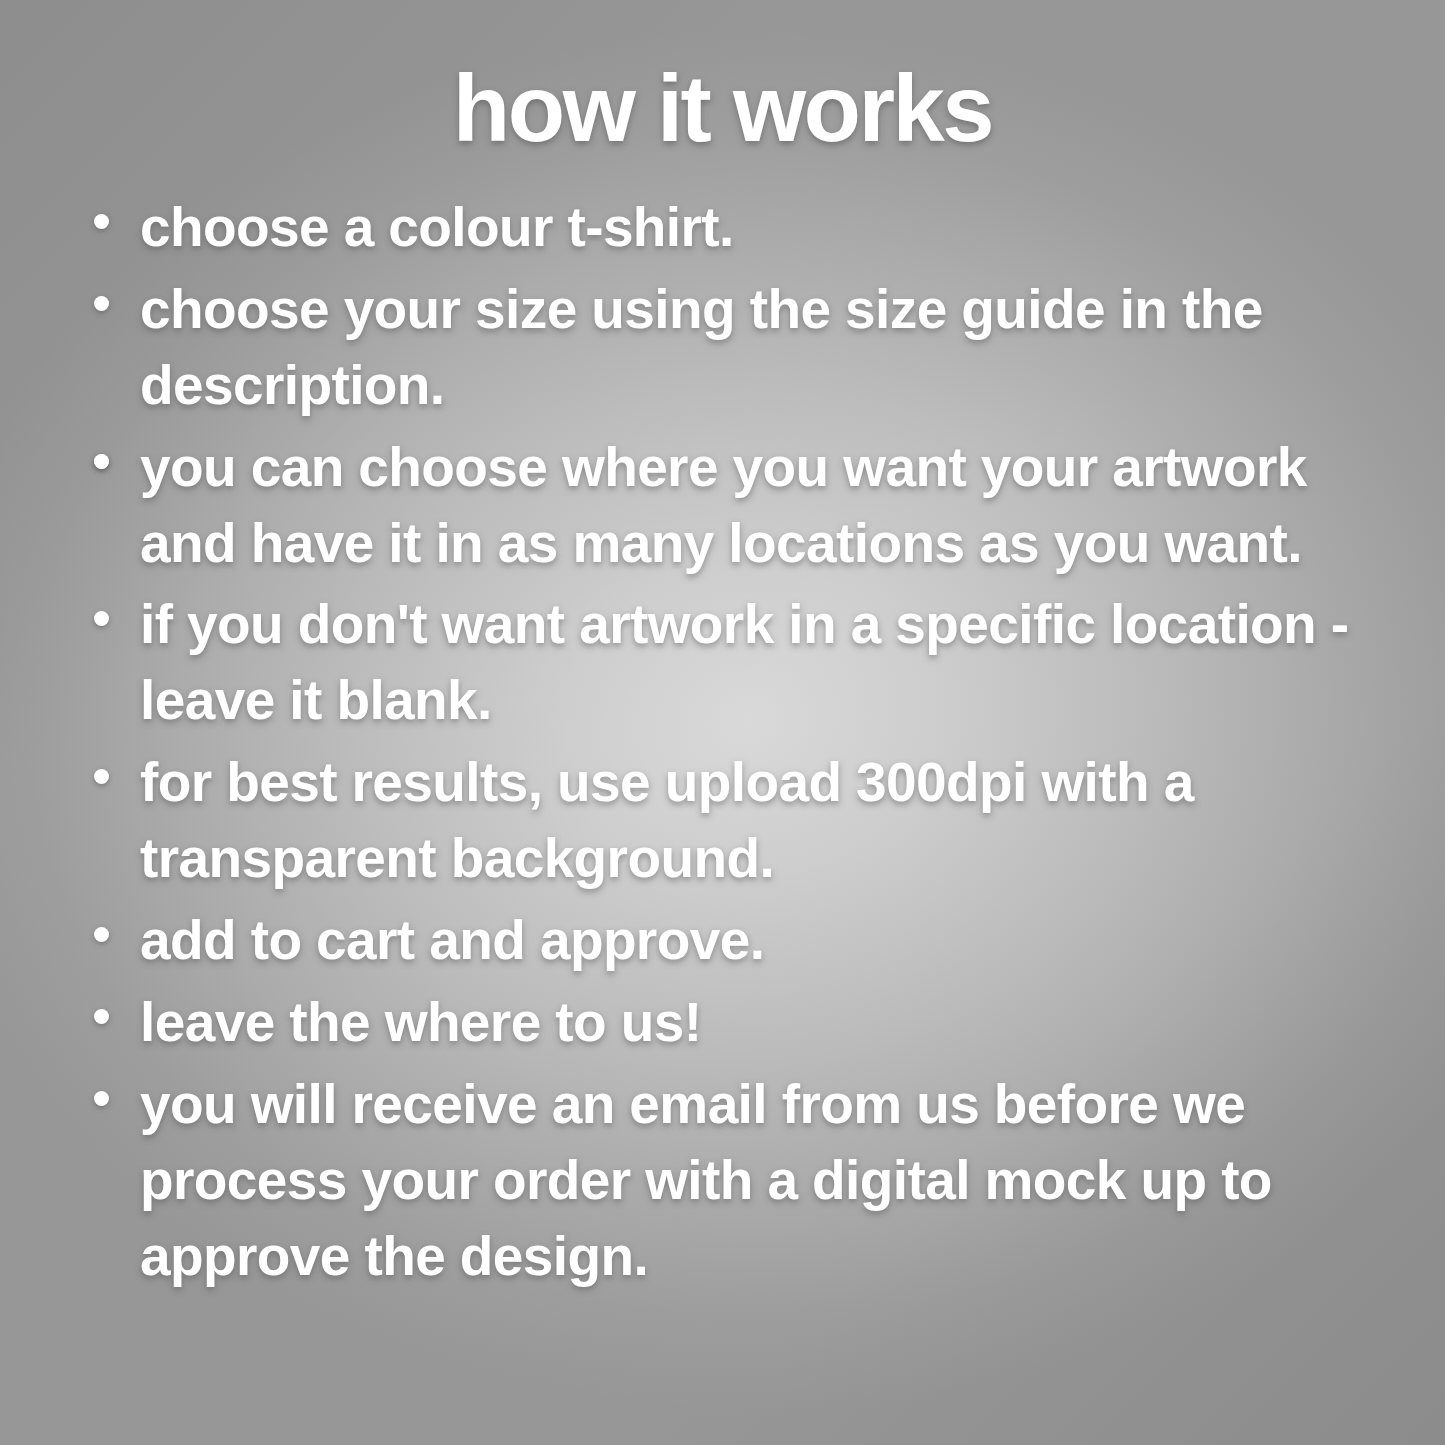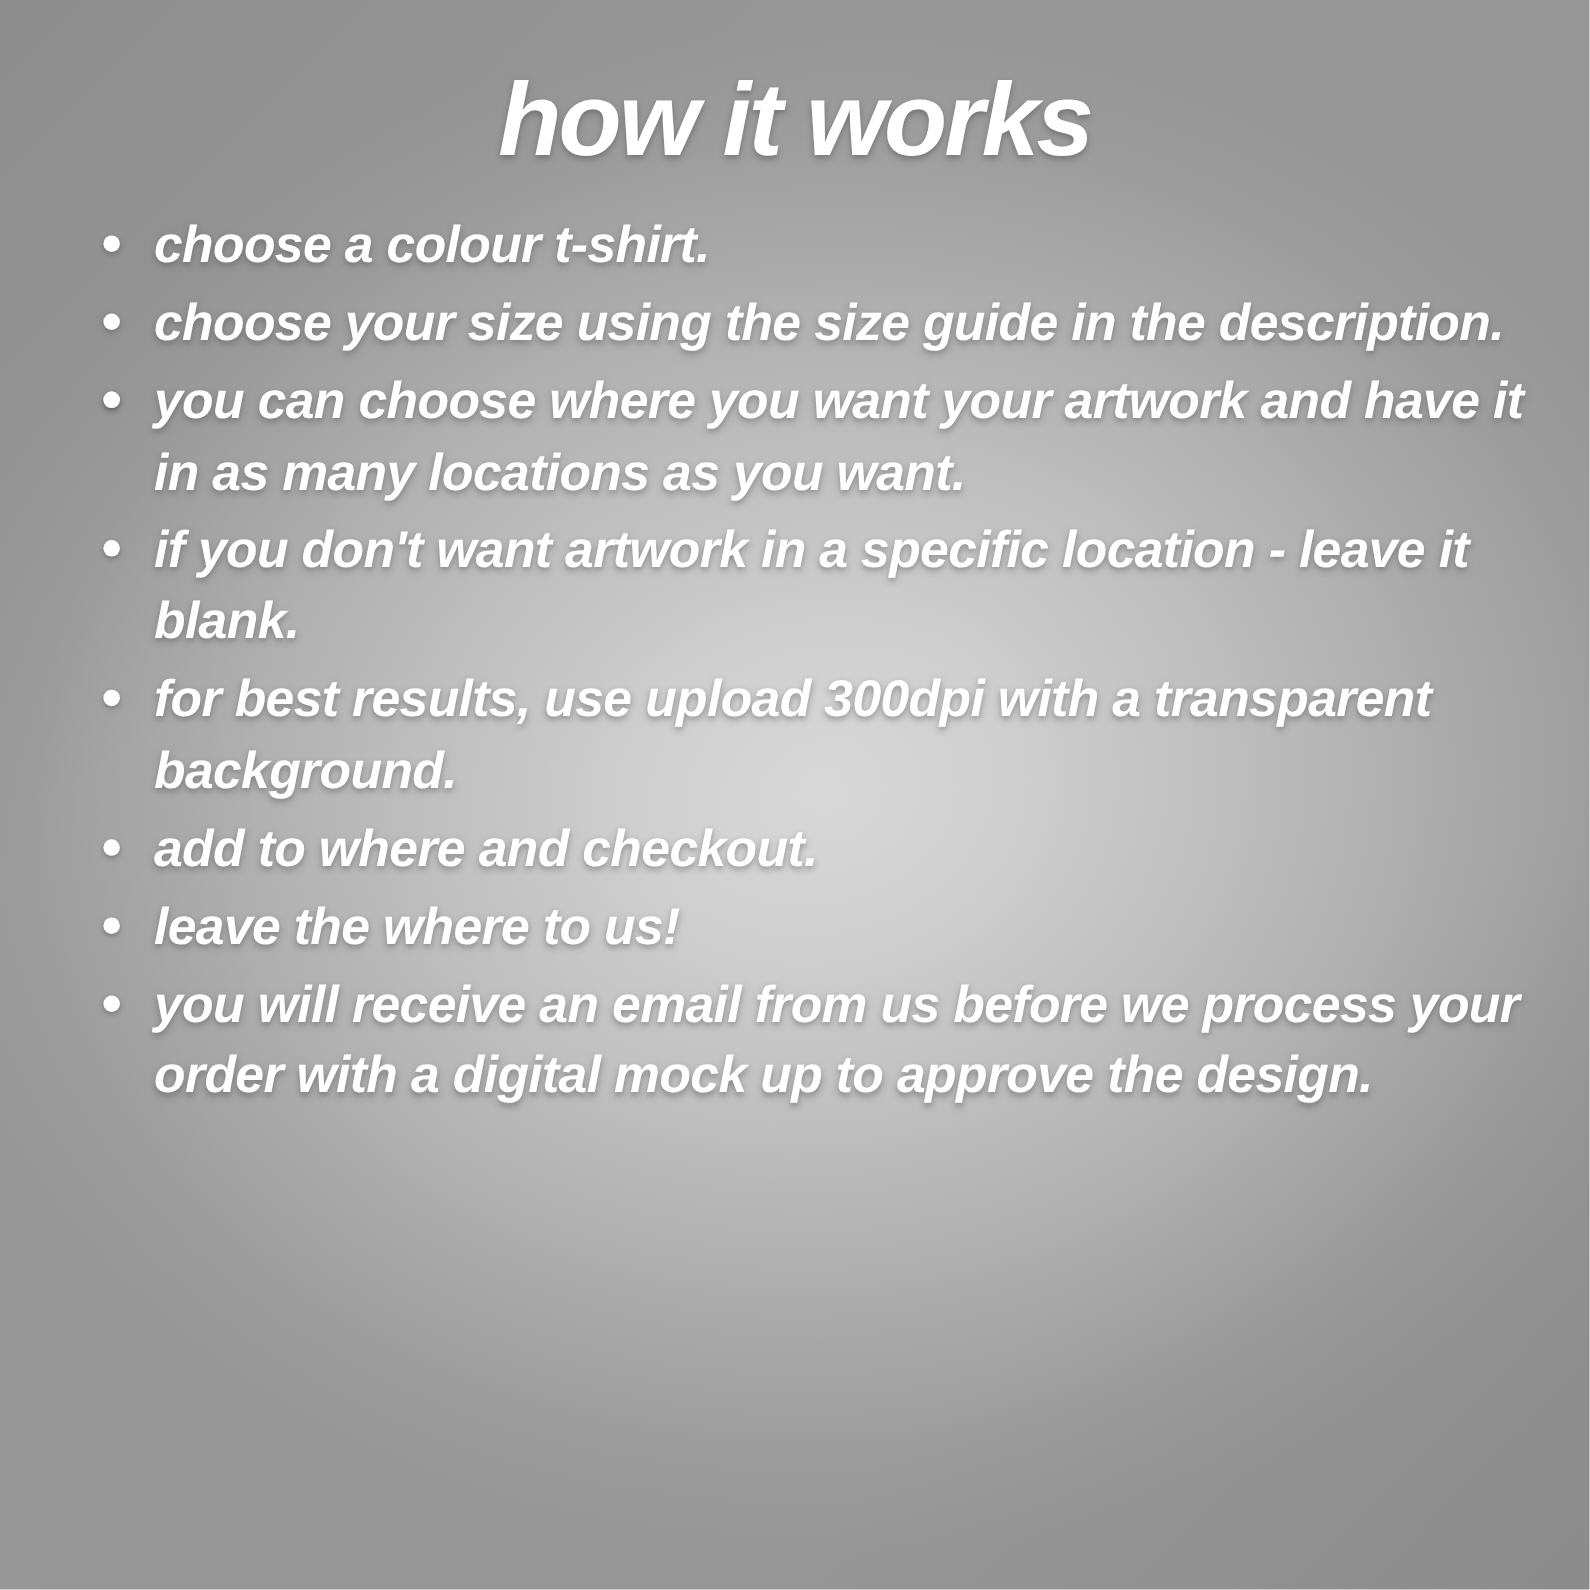--- a/index.html
+++ b/index.html
@@ -26,41 +26,40 @@
     position: absolute;
     inset: 0;
     pointer-events: none;
     background:
       linear-gradient(135deg, rgba(120,120,120,0.30) 0%, rgba(150,150,150,0.06) 28%, rgba(255,255,255,0.00) 50%, rgba(140,140,140,0.08) 74%, rgba(110,110,110,0.28) 100%);
   }
   .content {
     position: relative;
     z-index: 2;
     padding: 62px 40px 0 40px;
-    font-style: italic;
   }
   .title {
     text-align: center;
     color: #ffffff;
     font-size: 94px;
     line-height: 1.0;
     font-weight: bold;
     letter-spacing: -2.5px;
     margin: 0 0 34px 0;
     text-shadow: 0 3px 6px rgba(80,80,80,0.55);
   }
   ul.steps {
     list-style: none;
     margin: 0;
     padding: 0 18px 0 36px;
   }
   ul.steps li {
     position: relative;
     color: #ffffff;
-    font-size: 47px;
+    font-size: 55px;
     font-weight: bold;
     line-height: 1.38;
     letter-spacing: -0.6px;
     padding-left: 64px;
     margin-bottom: 6px;
     text-shadow: 0 3px 6px rgba(80,80,80,0.5);
   }
   ul.steps li .dot {
     position: absolute;
     left: 18px;
@@ -97,21 +96,21 @@
       <li>
         <span class="dot"></span>
         <span>if you don't want artwork in a specific location - leave it blank.</span>
       </li>
       <li>
         <span class="dot"></span>
         <span>for best results, use upload 300dpi with a transparent background.</span>
       </li>
       <li>
         <span class="dot"></span>
-        <span>add to where and checkout.</span>
+        <span>add to cart and approve.</span>
       </li>
       <li>
         <span class="dot"></span>
         <span>leave the where to us!</span>
       </li>
       <li>
         <span class="dot"></span>
         <span>you will receive an email from us before we process your order with a digital mock up to approve the design.</span>
       </li>
     </ul>

